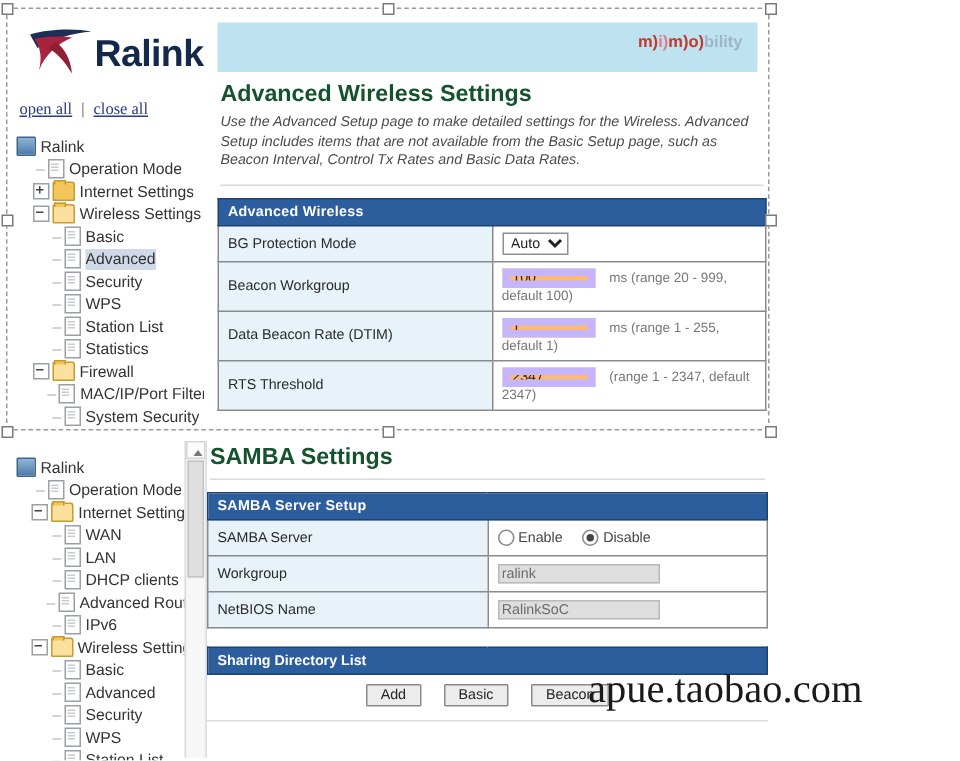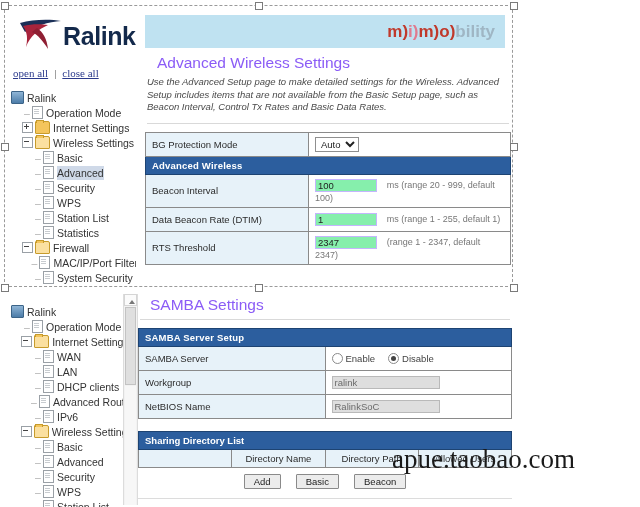--- a/index.html
+++ b/index.html
@@ -26,21 +26,21 @@
     position:absolute;left:48px;top:10px;
     font-size:25px;font-weight:bold;color:#13294b;letter-spacing:-0.4px;
     font-family:"Liberation Sans",sans-serif;
   }
   
   .banner{
     position:absolute;left:140px;top:9px;width:360px;height:33px;
     background:#bfe2f1;
   }
   .banner-txt{
-    position:absolute;right:10px;top:7px;font-size:17px;font-weight:bold;
+    position:absolute;right:10px;top:7px;font-size:11px;font-weight:bold;
     font-family:"Liberation Sans",sans-serif;white-space:nowrap;
   }
   .banner-txt .r{color:#c0392b;}
   .banner-txt .p{color:#e07b8e;}
   .banner-txt .g{color:#9fb6c4;font-weight:bold;}
 
   
   .tree-links{position:absolute;left:8px;top:61px;font-size:11px;
     font-family:Liberation Serif, serif;color:#2b3a8c;}
   .tree-links a{color:#2b3a8c;text-decoration:underline;cursor:pointer;}
@@ -69,21 +69,21 @@
   .ico-root{width:11px;height:11px;background:linear-gradient(#8fb5d6,#4c7ca8);border:1px solid #3c6488;border-radius:1px;}
   .tlabel{overflow:hidden;text-overflow:clip;}
   .tnode.sel .tlabel{background:#cfd9e8;}
 
   
   .content{position:absolute;left:140px;}
   #content-top{top:48px;width:366px;}
   #content-bottom{top:4px;left:133px;width:374px;}
 
   .page-title{
-    font-size:15.5px;font-weight:normal;color:#8b5cf6;margin:0 0 4px 12px;
+    font-size:15.5px;font-weight:bold;color:#14532d;margin:0 0 4px 2px;
     font-family:"Liberation Sans",sans-serif;
   }
   .page-desc{
     font-size:9.5px;color:#4a4a4a;line-height:12.5px;margin:2px 2px 9px 2px;font-style:italic;
   }
   .hr-soft{height:1px;background:#d9d9d9;margin:5px 2px 8px 2px;}
 
   
   .ctable{width:100%;border-collapse:collapse;table-layout:fixed;}
   .ctable th.sect{
@@ -92,21 +92,21 @@
   }
   .ctable td{
     border:1px solid #8a8a8a;font-size:9.5px;padding:4px 6px;height:15px;vertical-align:middle;
   }
   .ctable td.lbl{background:#e7f2f9;color:#2b2b2b;width:150px;}
   .ctable td.val{background:#ffffff;color:#555;}
   .hint{color:#777;font-size:9px;margin-left:7px;}
 
   input.txt{
     width:62px;height:13px;font-size:9.5px;padding:0 2px;color:#222;
-    border:1px solid #c4b5fd;background:#86efac;font-family:"Liberation Sans",sans-serif;
+    border:5px solid #c4b5fd;background:#fdba74;font-family:"Liberation Sans",sans-serif;
     vertical-align:middle;box-sizing:border-box;
   }
   input.txt.grey{background:#dedede;color:#6b6b6b;width:108px;border:1px solid #b9b9b9;}
   select.sel{
     font-size:9.5px;height:15px;border:1px solid #8f8f8f;background:#fff;
     font-family:"Liberation Sans",sans-serif;padding:0 1px;color:#222;
   }
   .radio-row{display:flex;align-items:center;gap:4px;}
   .radio-row label{display:inline-flex;align-items:center;gap:3px;font-size:9.5px;color:#444;margin-right:9px;cursor:pointer;}
   .rb{width:9px;height:9px;border-radius:50%;border:1px solid #8a8a8a;background:#fff;display:inline-block;position:relative;}
@@ -266,34 +266,34 @@
     </div>
 
   <div class="content" id="content-top">
     <div class="page-title">Advanced Wireless Settings</div>
     <div class="page-desc">Use the Advanced Setup page to make detailed settings for the Wireless. Advanced Setup includes items that are not available from the Basic Setup page, such as Beacon Interval, Control Tx Rates and Basic Data Rates.</div>
     <div class="hr-soft"></div>
 
     <table class="ctable">
       <tbody>
           <tr>
+            <th class="sect" colspan="2">Advanced Wireless</th>
+          </tr>
+
+      <tr>
         <td class="lbl">BG Protection Mode</td>
         <td class="val">
           <select class="sel">
             <option>Auto</option>
           </select>
         </td>
       </tr>
 
       <tr>
-            <th class="sect" colspan="2">Advanced Wireless</th>
-          </tr>
-
-      <tr>
-        <td class="lbl">Beacon Interval</td>
+        <td class="lbl">Beacon Workgroup</td>
         <td class="val">
           <input class="txt" value="100" style="">
           <span class="hint">ms (range 20 - 999, default 100)</span>
         </td>
       </tr>
 
       <tr>
         <td class="lbl">Data Beacon Rate (DTIM)</td>
         <td class="val">
           <input class="txt" value="1" style="">
@@ -461,26 +461,20 @@
     </tbody>
       </table>
 
     <div style="height:12px;"></div>
 
     <table class="dtable">
       <tbody>
           <tr>
             <th class="sect" colspan="4">Sharing Directory List</th>
           </tr>
-      <tr>
-        <td class="colhead tiny"></td>
-        <td class="colhead">Directory Name</td>
-        <td class="colhead">Directory Path</td>
-        <td class="colhead">Allowed Users</td>
-      </tr>
     </tbody>
       </table>
 
     <div class="btn-row">
       <button class="btn">Add</button>
       <button class="btn">Basic</button>
       <button class="btn">Beacon</button>
     </div>
 
     <div class="bottom-rule"></div>

